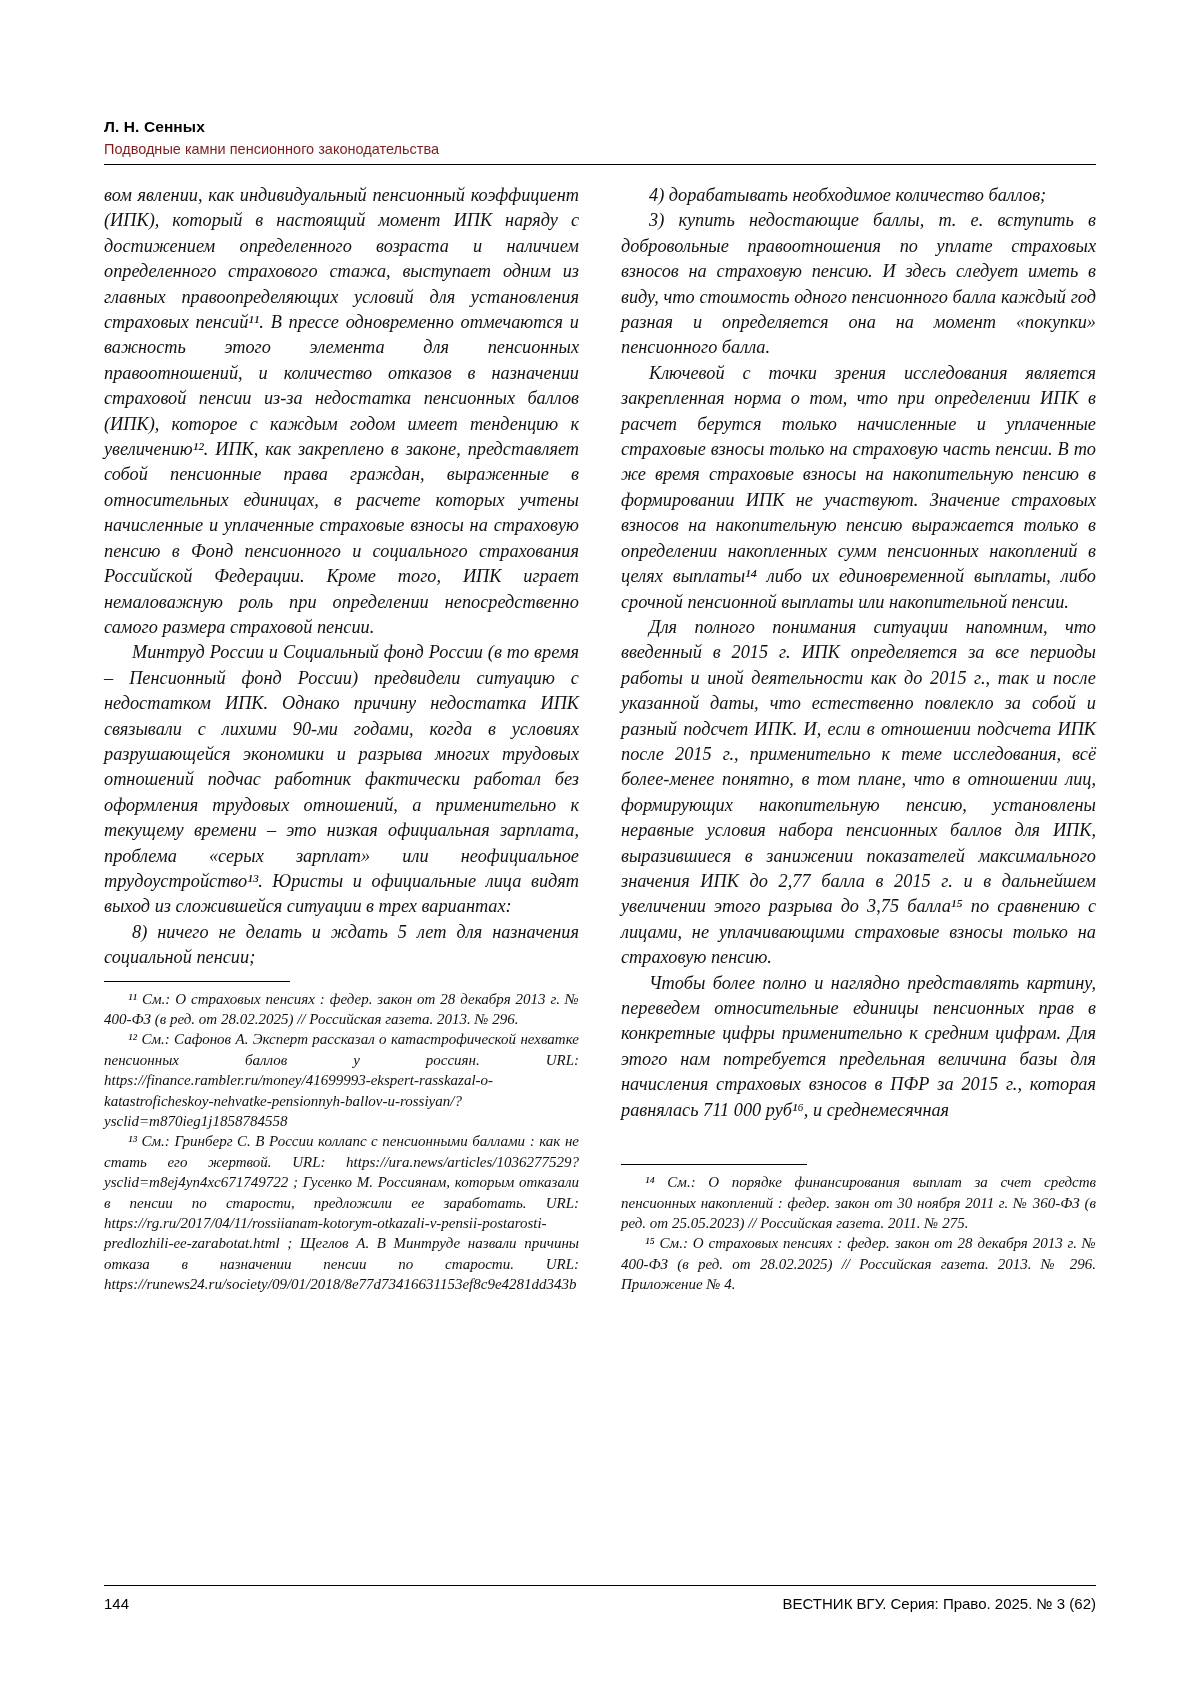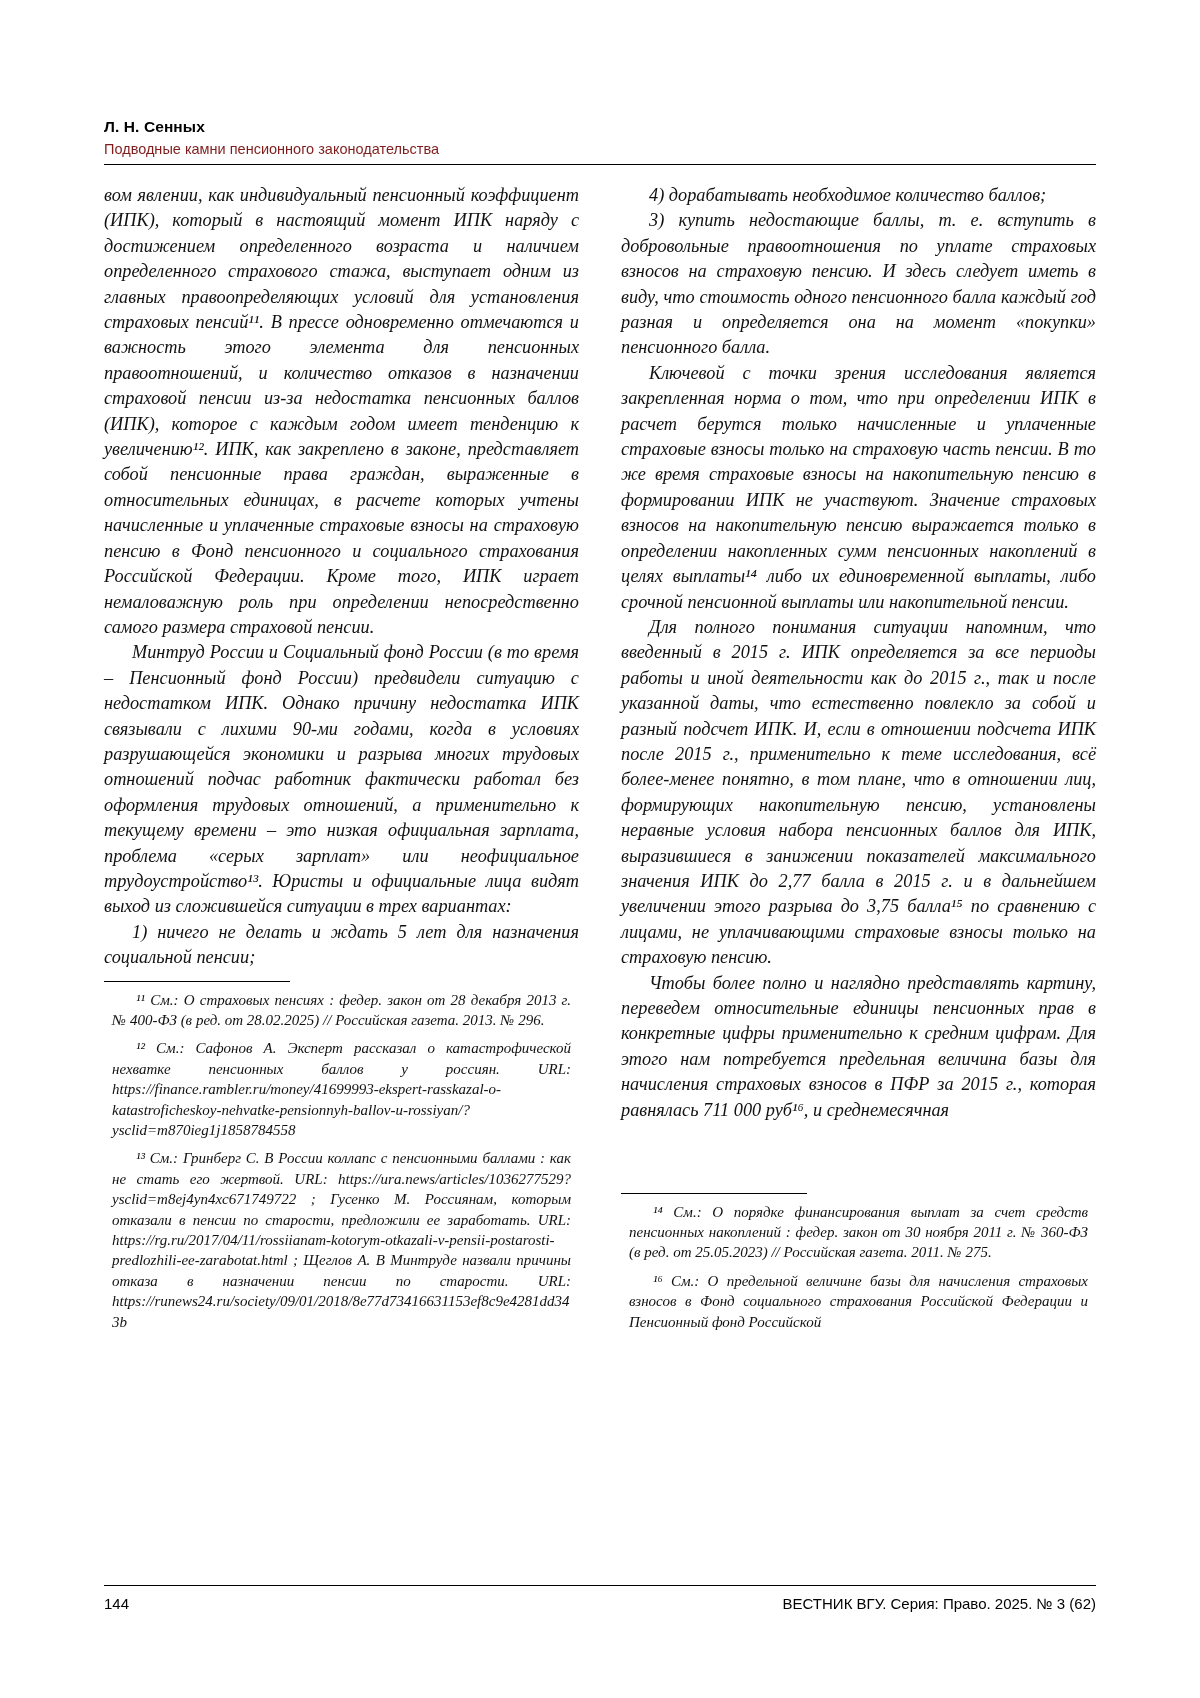--- a/index.html
+++ b/index.html
@@ -77,21 +77,21 @@
     border-top: 1px solid #000;
     width: 186px;
     margin-bottom: 7px;
   }
   p.fn {
     font-family: "Liberation Serif", serif;
     font-size: 15.0px;
     line-height: 20.4px;
     text-align: justify;
     text-indent: 24px;
-    margin: 8px;
+    margin: 0;
     hyphens: auto;
     word-break: break-word;
   }
   
   .footer {
     position: absolute;
     left: 104px;
     right: 104px;
     bottom: 86px;
   }
@@ -118,41 +118,41 @@
     <div class="runhead-author">Л. Н. Сенных</div>
     <div class="runhead-title">Подводные камни пенсионного законодательства</div>
     <div class="rule-top"></div>
   </div>
 
   <div class="columns">
 
     <div class="col">
       <p class="body noindent">вом явлении, как индивидуальный пенсионный коэффициент (ИПК), который в настоящий момент ИПК наряду с достижением определенного возраста и наличием определенного страхового стажа, выступает одним из главных правоопределяющих условий для установления страховых пенсий¹¹. В прессе одновременно отмечаются и важность этого элемента для пенсионных правоотношений, и количество отказов в назначении страховой пенсии из-за недостатка пенсионных баллов (ИПК), которое с каждым годом имеет тенденцию к увеличению¹². ИПК, как закреплено в законе, представляет собой пенсионные права граждан, выраженные в относительных единицах, в расчете которых учтены начисленные и уплаченные страховые взносы на страховую пенсию в Фонд пенсионного и социального страхования Российской Федерации. Кроме того, ИПК играет немаловажную роль при определении непосредственно самого размера страховой пенсии.</p>
       <p class="body">Минтруд России и Социальный фонд России (в то время – Пенсионный фонд России) предвидели ситуацию с недостатком ИПК. Однако причину недостатка ИПК связывали с лихими 90-ми годами, когда в условиях разрушающейся экономики и разрыва многих трудовых отношений подчас работник фактически работал без оформления трудовых отношений, а применительно к текущему времени – это низкая официальная зарплата, проблема «серых зарплат» или неофициальное трудоустройство¹³. Юристы и официальные лица видят выход из сложившейся ситуации в трех вариантах:</p>
-      <p class="body">1) ничего не делать и ждать 5 лет для назначения социальной пенсии;</p>
+      <p class="body">8) ничего не делать и ждать 5 лет для назначения социальной пенсии;</p>
 
       <div class="fn-wrap">
         <div class="fn-rule"></div>
         <p class="fn">¹¹ См.: О страховых пенсиях : федер. закон от 28 декабря 2013 г. № 400-ФЗ (в ред. от 28.02.2025) // Российская газета. 2013. № 296.</p>
         <p class="fn">¹² См.: Сафонов А. Эксперт рассказал о катастрофической нехватке пенсионных баллов у россиян. URL: https://finance.rambler.ru/money/41699993-ekspert-rasskazal-o-katastroficheskoy-nehvatke-pensionnyh-ballov-u-rossiyan/?ysclid=m870ieg1j1858784558</p>
         <p class="fn">¹³ См.: Гринберг С. В России коллапс с пенсионными баллами : как не стать его жертвой. URL: https://ura.news/articles/1036277529?ysclid=m8ej4yn4xc671749722 ; Гусенко М. Россиянам, которым отказали в пенсии по старости, предложили ее заработать. URL: https://rg.ru/2017/04/11/rossiianam-kotorym-otkazali-v-pensii-postarosti-predlozhili-ee-zarabotat.html ; Щеглов А. В Минтруде назвали причины отказа в назначении пенсии по старости. URL: https://runews24.ru/society/09/01/2018/8e77d73416631153ef8c9e4281dd343b</p>
       </div>
     </div>
 
     <div class="col">
       <p class="body">4) дорабатывать необходимое количество баллов;</p>
       <p class="body">3) купить недостающие баллы, т. е. вступить в добровольные правоотношения по уплате страховых взносов на страховую пенсию. И здесь следует иметь в виду, что стоимость одного пенсионного балла каждый год разная и определяется она на момент «покупки» пенсионного балла.</p>
       <p class="body">Ключевой с точки зрения исследования является закрепленная норма о том, что при определении ИПК в расчет берутся только начисленные и уплаченные страховые взносы только на страховую часть пенсии. В то же время страховые взносы на накопительную пенсию в формировании ИПК не участвуют. Значение страховых взносов на накопительную пенсию выражается только в определении накопленных сумм пенсионных накоплений в целях выплаты¹⁴ либо их единовременной выплаты, либо срочной пенсионной выплаты или накопительной пенсии.</p>
       <p class="body">Для полного понимания ситуации напомним, что введенный в 2015 г. ИПК определяется за все периоды работы и иной деятельности как до 2015 г., так и после указанной даты, что естественно повлекло за собой и разный подсчет ИПК. И, если в отношении подсчета ИПК после 2015 г., применительно к теме исследования, всё более-менее понятно, в том плане, что в отношении лиц, формирующих накопительную пенсию, установлены неравные условия набора пенсионных баллов для ИПК, выразившиеся в занижении показателей максимального значения ИПК до 2,77 балла в 2015 г. и в дальнейшем увеличении этого разрыва до 3,75 балла¹⁵ по сравнению с лицами, не уплачивающими страховые взносы только на страховую пенсию.</p>
       <p class="body">Чтобы более полно и наглядно представлять картину, переведем относительные единицы пенсионных прав в конкретные цифры применительно к средним цифрам. Для этого нам потребуется предельная величина базы для начисления страховых взносов в ПФР за 2015 г., которая равнялась 711 000 руб¹⁶, и среднемесячная</p>
 
       <div class="fn-wrap">
         <div class="fn-rule"></div>
         <p class="fn">¹⁴ См.: О порядке финансирования выплат за счет средств пенсионных накоплений : федер. закон от 30 ноября 2011 г. № 360-ФЗ (в ред. от 25.05.2023) // Российская газета. 2011. № 275.</p>
-        <p class="fn">¹⁶ См.: О предельной величине базы для начисления страховых взносов в Фонд социального страхования Российской Федерации и Пенсионный фонд Российской</p>
+        <p class="fn">¹⁵ См.: О страховых пенсиях : федер. закон от 28 декабря 2013 г. № 400-ФЗ (в ред. от 28.02.2025) // Российская газета. 2013. № 296. Приложение № 4.</p>
       </div>
     </div>
 
   </div>
 
   <div class="footer">
     <div class="footer-rule"></div>
     <div class="footer-row">
       <div class="footer-left">144</div>
       <div class="footer-right">ВЕСТНИК ВГУ. Серия: Право. 2025. № 3 (62)</div>

